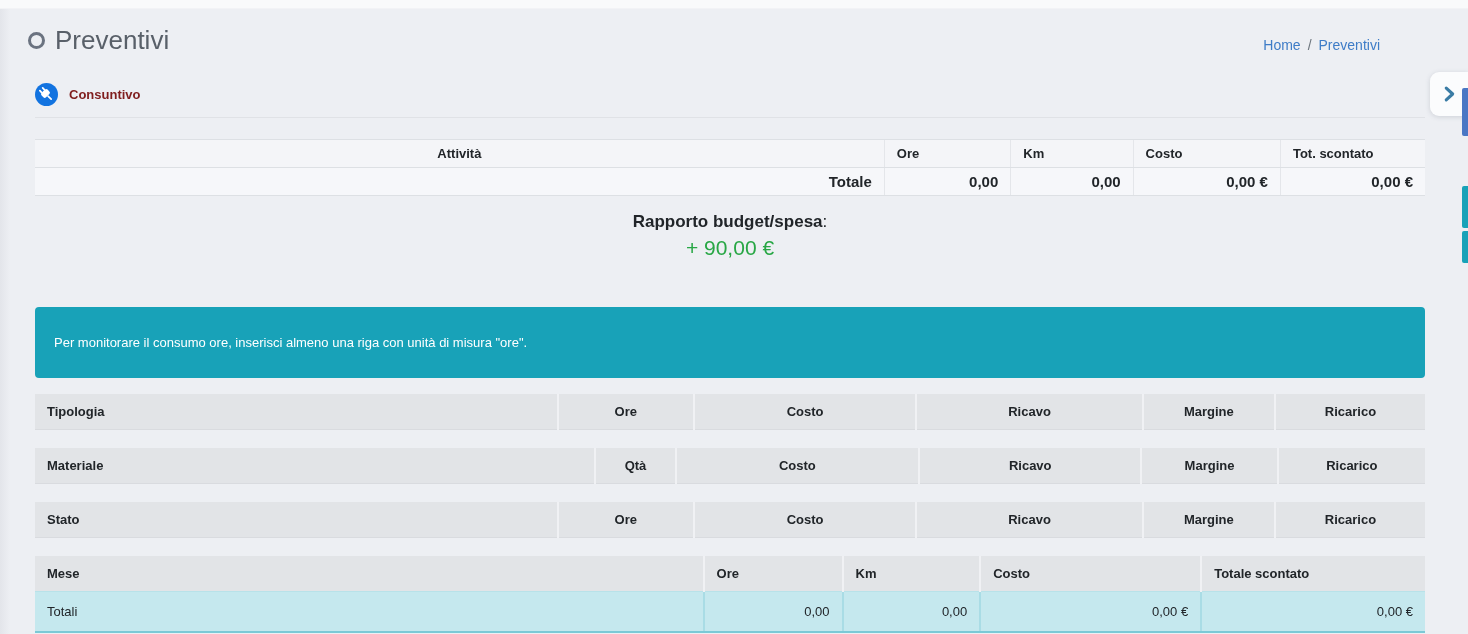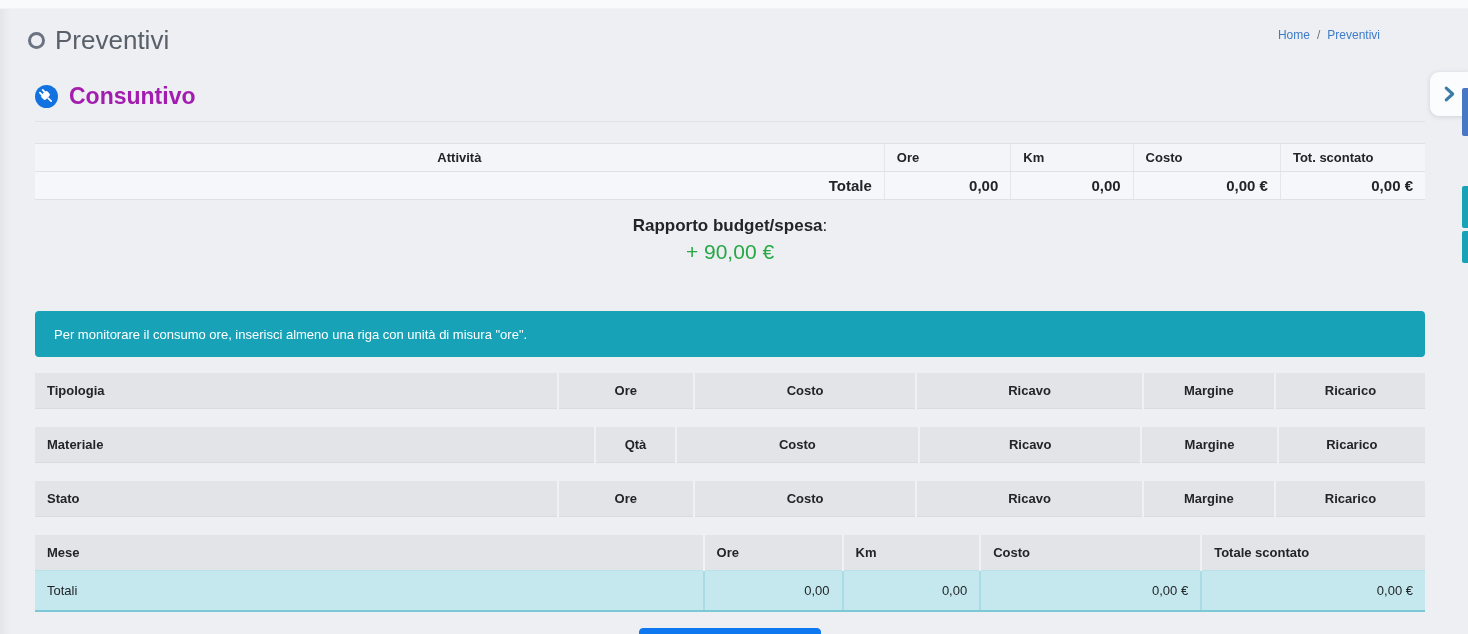--- a/index.html
+++ b/index.html
@@ -16,39 +16,39 @@
   .left-edge {
     position: absolute; left: 0; top: 9px; width: 10px; height: 625px;
     background: linear-gradient(to right, #e3e5ea, rgba(237,239,243,0));
   }
 
   
   .page-header { display: flex; justify-content: space-between; padding: 16px 88px 0 28px; }
   .title-wrap { display: flex; align-items: center; gap: 10px; }
   .ring-icon { width: 17px; height: 17px; border: 3px solid #6b7380; border-radius: 50%; display: inline-block; }
   .page-title { font-size: 26px; font-weight: 400; color: #596069; }
-  .breadcrumb { margin-top: 3px; font-size: 12px; color: #8a9199; }
+  .breadcrumb { margin-top: 12px; font-size: 14px; color: #8a9199; }
   .breadcrumb a { color: #3e7cc7; text-decoration: none; }
   .breadcrumb .sep { margin: 0 7px; color: #6c757d; }
 
   
   .panel-toggle {
     position: absolute; top: 72px; right: 0; width: 38px; height: 44px;
     background: #fbfcfd; border-radius: 9px 0 0 9px;
     box-shadow: 0 1px 5px rgba(60,70,90,.18);
     display: flex; align-items: center; justify-content: center; cursor: pointer;
   }
   .edge-strip { position: absolute; right: 0; width: 6px; border-radius: 2px 0 0 2px; }
   .edge-strip.blue { top: 88px; height: 48px; background: #4a77c4; }
   .edge-strip.teal1 { top: 186px; height: 42px; background: #18a2b8; }
   .edge-strip.teal2 { top: 231px; height: 32px; background: #18a2b8; }
 
   
   .section-head { display: flex; align-items: center; gap: 11px; margin: 27px 43px 0 35px; }
-  .section-title { font-size: 23px; font-weight: 700; color: #a21caf; }
+  .section-title { font-size: 13px; font-weight: 700; color: #7f1d1d; }
   .hr1 { border: 0; border-top: 1px solid #e0e2e6; margin: 11px 43px 0 35px; }
   .hr2 { border: 0; border-top: 1px solid #d8dade; margin: 13px 43px 0 35px; }
 
   .content { margin: 0 43px 0 35px; }
 
   table { width: 100%; border-collapse: collapse; table-layout: fixed; font-size: 13px; }
 
   
   .tbl-activity { margin-top: 21px; }
   .tbl-activity th {
@@ -64,21 +64,21 @@
 
   
   .budget { text-align: center; margin-top: 16px; }
   .budget-label { font-size: 17px; }
   .budget-label b { font-weight: 700; }
   .budget-value { margin-top: 4px; font-size: 21px; color: #28a745; }
 
   
   .notice {
     margin-top: 47px; background: #18a2b8; color: #ffffff; border-radius: 4px;
-    height: 46px; display: flex; align-items: center; padding: 0 19px; font-size: 13px;
+    height: 71px; display: flex; align-items: center; padding: 0 19px; font-size: 13px;
   }
 
   
   .grid2 { display: grid; grid-template-columns: 1fr; column-gap: 16px; row-gap: 18px; margin-top: 16px; }
   .tbl-gray th {
     background: #e2e4e7; font-weight: 700; padding: 10px 8px; text-align: center;
     border-left: 2px solid #f0f1f4; border-bottom: 1px solid #d9dbdf;
   }
   .tbl-gray th:first-child { border-left: none; text-align: left; padding-left: 12px; }
 

